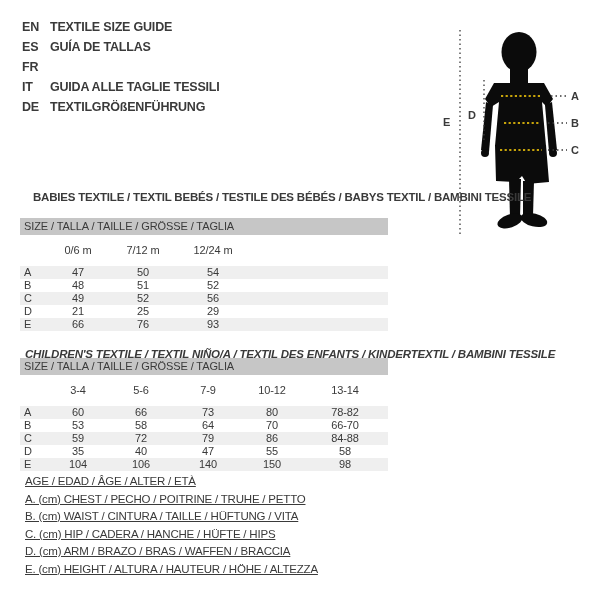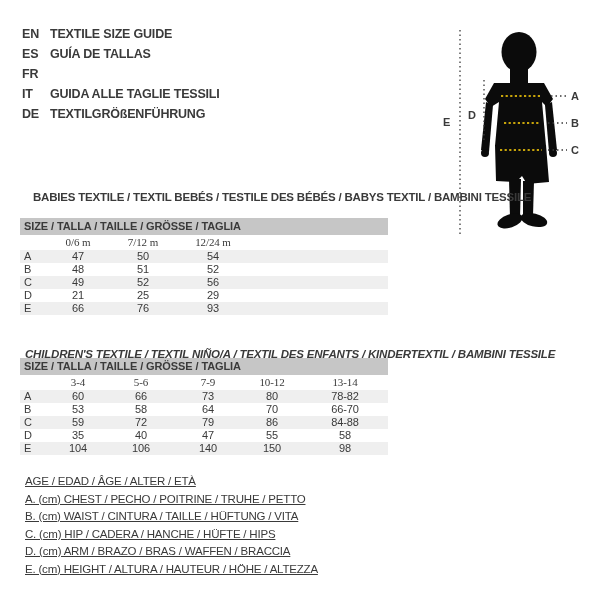--- a/index.html
+++ b/index.html
@@ -1,34 +1,34 @@
 <!DOCTYPE html>
 <html><head>
 <meta charset="utf-8">
 <style>
   html,body{margin:0;padding:0;background:#fff;}
   #page{
     position:relative;width:600px;height:600px;background:#ffffff;overflow:hidden;
     font-family:"Liberation Sans",sans-serif;color:#3a3a3a;
   }
   
-  .lang-block{position:absolute;left:22px;top:24px;}
+  .lang-block{position:absolute;left:22px;top:17px;}
   .lang-row{display:flex;height:20px;line-height:20px;font-size:12.5px;font-weight:700;letter-spacing:-0.2px;}
   .lang-code{width:28px;}
   
   .section-title{position:absolute;left:25px;font-size:11.5px;font-weight:700;letter-spacing:-0.2px;white-space:nowrap;}
   #babies-title{top:191px;margin-left:8px;}
   #children-title{top:348px;font-style:italic;}
   
   .size-table{position:absolute;left:20px;border-collapse:collapse;table-layout:fixed;width:368px;font-size:11px;letter-spacing:-0.1px;}
   #babies-table{top:218px;}
   #children-table{top:358px;}
   .size-table td{padding:0;height:13px;line-height:13px;text-align:center;font-weight:400;white-space:nowrap;overflow:hidden;}
-  .size-table .hdr-bar td{background:#c6c6c6;text-align:left;padding-left:4px;height:17px;line-height:17px;font-weight:700;font-size:11px;}
-  .size-table .col-hdr td{height:15px;line-height:15px;font-family:Liberation Serif, serif;}
+  .size-table .hdr-bar td{background:#c6c6c6;text-align:left;padding-left:4px;height:17px;line-height:17px;font-weight:400;font-size:11px;}
+  .size-table .col-hdr td{height:31px;line-height:15px;}
   .size-table td.rowlab{text-align:left;padding-left:4px;}
   .size-table tr.alt td{background:#efefef;}
   
   .legend{position:absolute;left:25px;top:473px;font-size:11.5px;letter-spacing:-0.2px;text-decoration:underline;}
   .legend-line{height:17.5px;line-height:17.5px;white-space:nowrap;font-weight:400;}
   
   #figure-svg{position:absolute;left:430px;top:18px;width:170px;height:232px;}
   #figure-svg text{font-family:"Liberation Sans",sans-serif;font-size:11px;font-weight:700;fill:#3a3a3a;}
 </style>
 </head>

